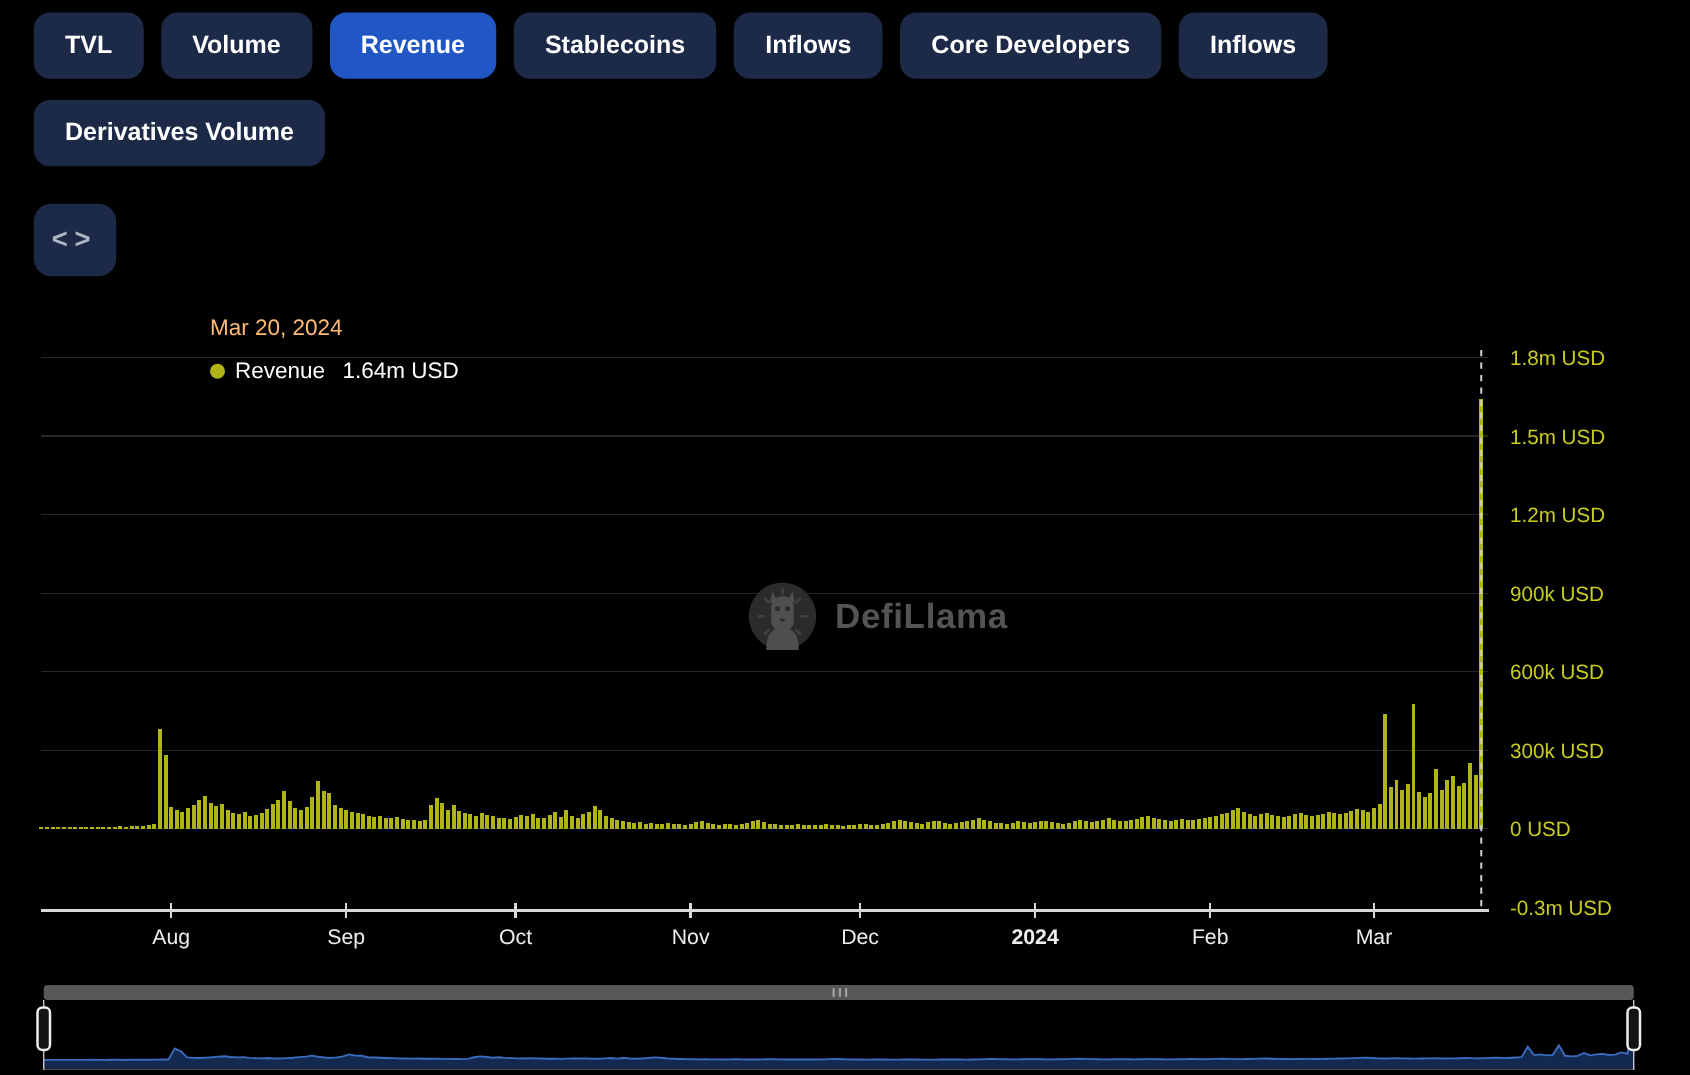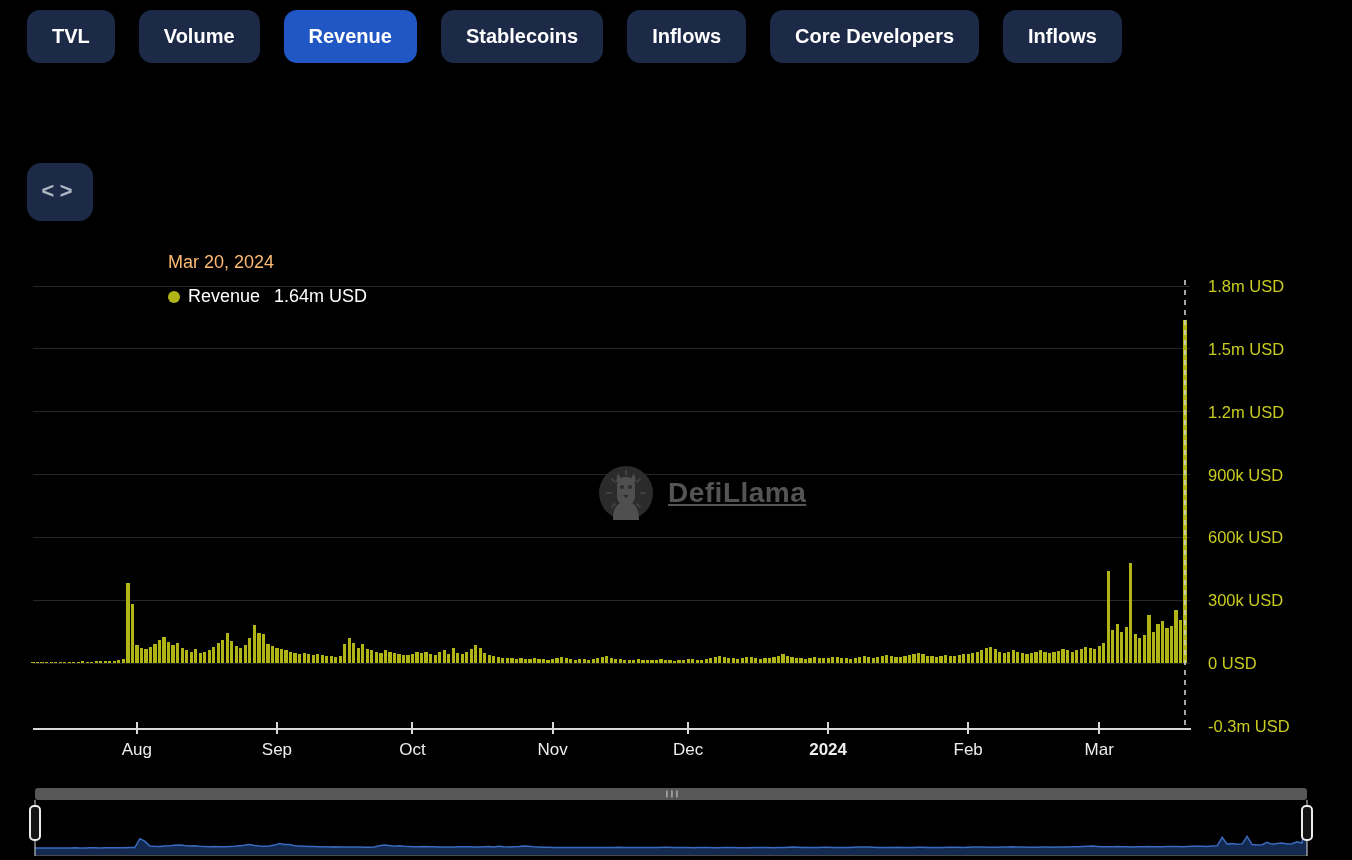--- a/index.html
+++ b/index.html
@@ -1,19 +1,19 @@
 <!DOCTYPE html>
 <html style="--c-pill: #1c2947; --c-pill-active: #2057c5; --c-bar: #b1b416; --c-wm: #545454;"><head>
 <meta charset="utf-8">
 <style>
   html,body{margin:0;padding:0;background:#000;}
   body{position:relative;width:1352px;height:860px;overflow:hidden;
        font-family:"Liberation Sans",sans-serif;color:#fff;}
 
-  .tab-row{position:absolute;left:27px;display:flex;gap:24px;}
+  .tab-row{position:absolute;left:27px;display:flex;gap:14px;}
   .tab-row.row1{top:10px;}
   .tab-row.row2{top:80px;}
   .pill{height:53px;padding:0 25px;border:none;border-radius:13px;
         background:var(--c-pill,#1c2947);color:#fff;font-family:inherit;
         font-size:20px;font-weight:600;cursor:pointer;white-space:nowrap;}
   .pill.active{background:var(--c-pill-active,#2057c5);}
 
   .code-btn{position:absolute;left:27px;top:163px;width:66px;height:58px;
         border:none;border-radius:14px;background:var(--c-pill,#1c2947);
         color:#aeb6c4;font-family:"Liberation Mono",monospace;font-size:22px;
@@ -23,40 +23,41 @@
   .tooltip{position:absolute;left:168px;top:252px;pointer-events:none;}
   .tooltip .date{font-size:18px;color:#fdba74;}
   .tooltip .row{display:flex;align-items:center;gap:8px;margin-top:13px;font-size:18px;}
   .tooltip .dot{width:12px;height:12px;border-radius:50%;
         background:var(--c-bar,#b9bc18);display:inline-block;}
   .tooltip .val{margin-left:6px;}
 
   .watermark{position:absolute;left:597px;top:464px;display:flex;
         align-items:center;gap:13px;pointer-events:none;}
   .watermark .wm-text{font-size:28px;font-weight:700;color:var(--c-wm,#545454);
-        letter-spacing:0.5px;text-decoration:underline;}
+        letter-spacing:0.5px;}
 
   svg{position:absolute;left:0;display:block;}
   #main-chart{top:240px;}
   #mini-chart{top:780px;}
   text{font-family:"Liberation Sans",sans-serif;}
 </style>
 </head>
 <body>
 
 <div class="tab-row row1">
     <button class="pill">TVL</button>
     <button class="pill">Volume</button>
     <button class="pill active">Revenue</button>
     <button class="pill">Stablecoins</button>
     <button class="pill">Inflows</button>
     <button class="pill">Core Developers</button>
     <button class="pill">Inflows</button>
   </div>
 <div class="tab-row row2">
+    <button class="pill">Derivatives Volume</button>
   </div>
 
 <button class="code-btn">
   <span>&lt;&gt;</span>
 </button>
 
 <svg id="main-chart" width="1352" height="540">
     <g>
       <line x1="33" x2="1190" y1="46.00080000000003" y2="46.00080000000003" stroke="#262626" stroke-width="1" shape-rendering="crispEdges"></line>
       <line x1="33" x2="1190" y1="108.834" y2="108.834" stroke="#262626" stroke-width="1" shape-rendering="crispEdges"></line>

